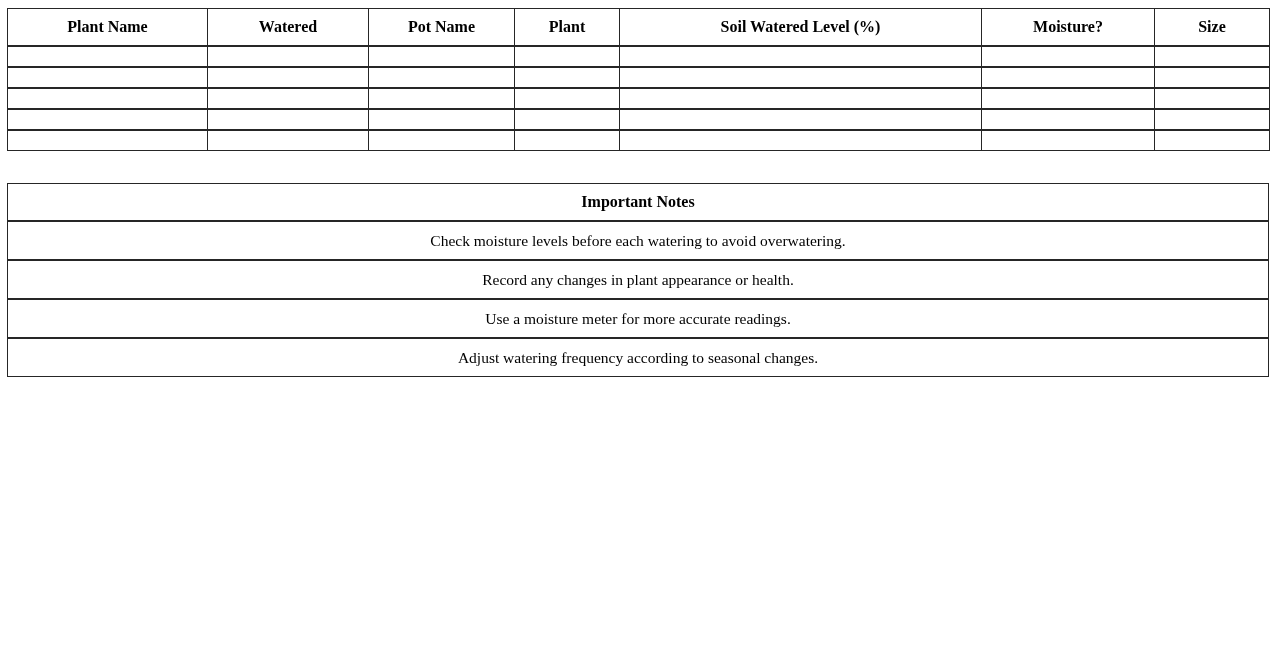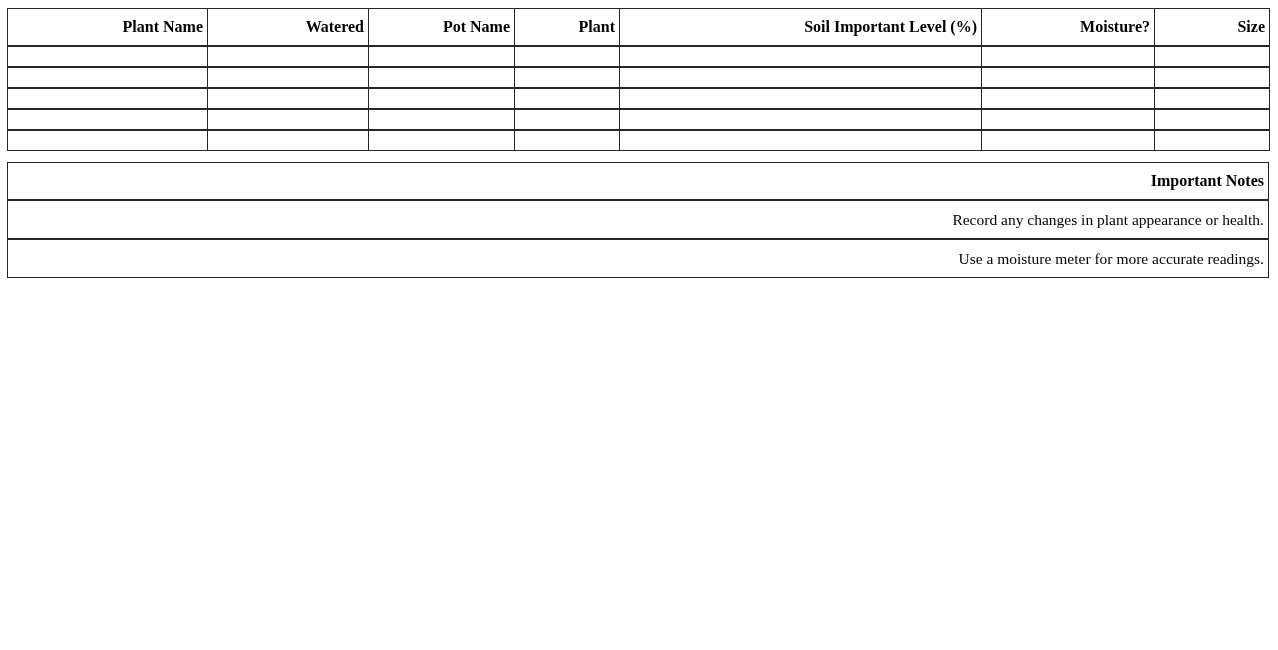--- a/index.html
+++ b/index.html
@@ -17,21 +17,21 @@
   }
   table {
     border-collapse: collapse;
     table-layout: fixed;
     width: 1262px;
     background: #ffffff;
   }
   th, td {
     border: 1px solid #262626;
     padding: 0 4px;
-    text-align: right;
+    text-align: center;
     vertical-align: middle;
     overflow: hidden;
     white-space: nowrap;
   }
   
   tr + tr > th,
   tr + tr > td {
     border-top-width: 2px;
   }
 
@@ -49,21 +49,21 @@
   col.c-plant    { width: 200px; }
   col.c-location { width: 161px; }
   col.c-potsize  { width: 146px; }
   col.c-date     { width: 105px; }
   col.c-soil     { width: 362px; }
   col.c-watered  { width: 173px; }
   col.c-notes    { width: 115px; }
 
   
   table.notes-table {
-    margin-top: 11px;
+    margin-top: 32px;
   }
   table.notes-table th.notes-title-cell {
     height: 36px;
     font-size: 16px;
     font-weight: bold;
   }
   table.notes-table td.note-cell {
     height: 37px;
     font-size: 15.5px;
     font-weight: normal;
@@ -81,21 +81,21 @@
     <col class="c-soil">
     <col class="c-watered">
     <col class="c-notes">
   </colgroup>
   <tbody>
     <tr>
       <th>Plant Name</th>
       <th>Watered</th>
       <th>Pot Name</th>
       <th>Plant</th>
-      <th>Soil Important Level (%)</th>
+      <th>Soil Watered Level (%)</th>
       <th>Moisture?</th>
       <th>Size</th>
     </tr>
     <tr>
       <td class="log-cell"></td>
       <td class="log-cell"></td>
       <td class="log-cell"></td>
       <td class="log-cell"></td>
       <td class="log-cell"></td>
       <td class="log-cell"></td>
@@ -139,19 +139,25 @@
     </tr>
   </tbody>
 </table>
 
 <table class="notes-table">
   <tbody>
     <tr>
       <th class="notes-title-cell">Important Notes</th>
     </tr>
     <tr>
+      <td class="note-cell">Check moisture levels before each watering to avoid overwatering.</td>
+    </tr>
+    <tr>
       <td class="note-cell">Record any changes in plant appearance or health.</td>
     </tr>
     <tr>
       <td class="note-cell">Use a moisture meter for more accurate readings.</td>
     </tr>
+    <tr>
+      <td class="note-cell">Adjust watering frequency according to seasonal changes.</td>
+    </tr>
   </tbody>
 </table>
 
 </body></html>

